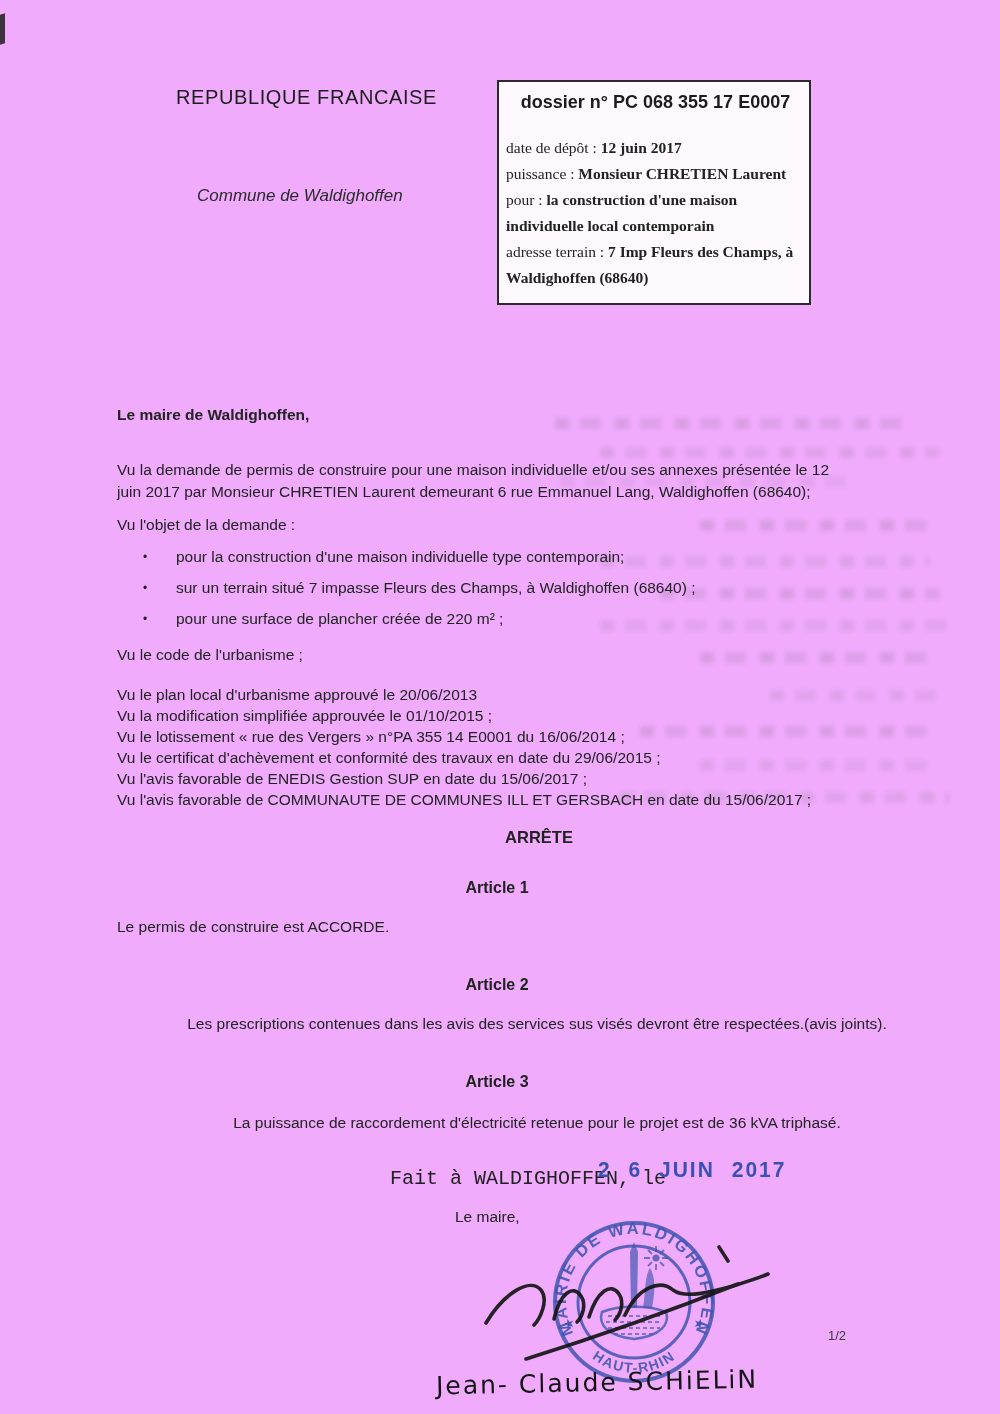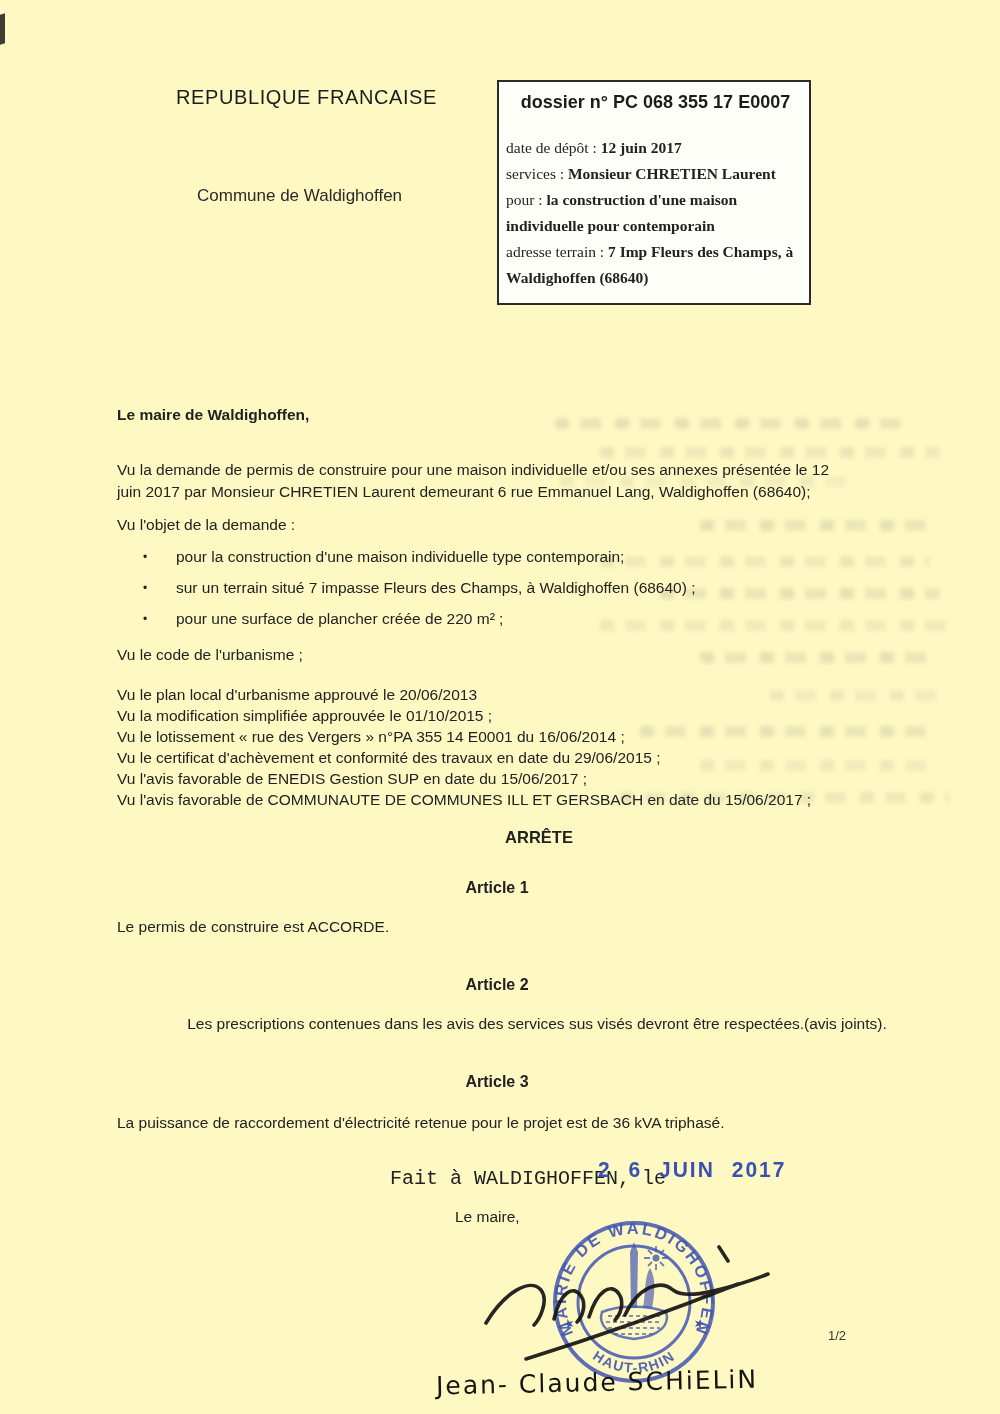--- a/index.html
+++ b/index.html
@@ -1,29 +1,29 @@
 <!DOCTYPE html>
 <html><head>
 <meta charset="utf-8">
 <style>
   html,body{margin:0;padding:0;background:#ffffff;}
   .page{
-    position:relative;width:1000px;height:1414px;background:#fef9c3;
+    position:relative;width:1000px;height:1414px;background:#f0abfc;
     font-family:"Liberation Sans","DejaVu Sans",sans-serif;color:#212121;
     overflow:hidden;
   }
   .abs{position:absolute;}
   .pre{white-space:pre-line;}
   .body-text{font-size:15.5px;line-height:22px;color:#222;}
   .bold{font-weight:bold;}
   .centered{left:0;width:994px;text-align:center;}
 
   
   .republic{left:176px;top:86px;font-size:20px;letter-spacing:0.6px;color:#1d1d1d;}
-  .commune{left:197px;top:186px;font-size:17px;color:#2a2a2a;}
+  .commune{left:197px;top:186px;font-size:17px;color:#2a2a2a;font-style:italic;}
 
   
   .dossier-box{
     left:497px;top:80px;width:314px;box-sizing:border-box;
     border:2px solid #2b2b2b;padding:8px 4px 12px 7px;background:rgba(255,255,255,.92);
     z-index:2;
   }
   .dossier-title{text-align:center;font-weight:bold;font-size:18px;color:#1c1c1c;margin:2px 0 22px 0;}
   .box-line{font-size:15.5px;line-height:26px;color:#222;font-family:Liberation Serif, serif;}
   .box-line .val{font-weight:bold;white-space:pre-line;}
@@ -37,21 +37,21 @@
   .p2{left:117px;top:514px;}
   .bullets{left:143px;top:546px;list-style:none;margin:0;padding:0;}
   .bullets li{font-size:15.5px;line-height:22px;margin-bottom:9px;color:#222;}
   .bullets li::before{content:"•";font-size:12px;display:inline-block;width:33px;vertical-align:1px;}
   .p3{left:117px;top:644px;}
   .vu-block{left:117px;top:684px;width:830px;line-height:21px;}
   .arrete-heading{top:828px;font-weight:bold;font-size:16.5px;padding-left:42px;}
   .article-title{font-weight:bold;font-size:16px;}
   .a1t{top:879px;} .a1x{left:117px;top:916px;}
   .a2t{top:976px;} .a2x{left:117px;top:1013px;width:840px;text-align:center;}
-  .a3t{top:1073px;} .a3x{left:117px;top:1112px;width:840px;}
+  .a3t{top:1073px;} .a3x{left:117px;top:1112px;width:840px;text-align:center;}
 
   
   .fait{left:390px;top:1167px;font-size:20px;font-family:Liberation Mono, monospace;}
   .date-stamp{
     left:598px;top:1158px;font-size:21px;font-weight:bold;color:#3a50b4;
     letter-spacing:2px;word-spacing:9px;transform:scaleY(1.07);z-index:3;
   }
   .le-maire{left:455px;top:1208px;font-size:15.5px;}
   .stamp{left:544px;top:1212px;width:180px;height:180px;z-index:2;}
   .signature{left:470px;top:1235px;width:340px;height:130px;z-index:4;}
@@ -94,23 +94,23 @@
   <div class="ghost" style="left:640px;top:726px;width:300px;"></div>
   <div class="ghost" style="left:700px;top:760px;width:240px;opacity:.7;"></div>
   <div class="ghost" style="left:620px;top:792px;width:330px;opacity:.8;"></div>
 
   <div class="abs txt republic">REPUBLIQUE FRANCAISE</div>
   <div class="abs txt commune">Commune de Waldighoffen</div>
 
   <div class="abs dossier-box">
     <div class="dossier-title">dossier n° PC 068 355 17 E0007</div>
     <div class="box-line"><span>date de dépôt : </span><span class="val">12 juin 2017</span></div>
-    <div class="box-line"><span>services : </span><span class="val">Monsieur CHRETIEN Laurent</span></div>
+    <div class="box-line"><span>puissance : </span><span class="val">Monsieur CHRETIEN Laurent</span></div>
     <div class="box-line"><span>pour : </span><span class="val">la construction d'une maison
-individuelle pour contemporain</span></div>
+individuelle local contemporain</span></div>
     <div class="box-line"><span>adresse terrain : </span><span class="val">7 Imp Fleurs des Champs, à
 Waldighoffen (68640)</span></div>
   </div>
 
 
   <div class="abs txt body-text bold salutation">Le maire de Waldighoffen,</div>
   <div class="abs txt body-text pre p1">Vu la demande de permis de construire pour une maison individuelle et/ou ses annexes présentée le 12
 juin 2017 par Monsieur CHRETIEN Laurent demeurant 6 rue Emmanuel Lang, Waldighoffen (68640);</div>
   <div class="abs txt body-text p2">Vu l'objet de la demande :</div>
 

